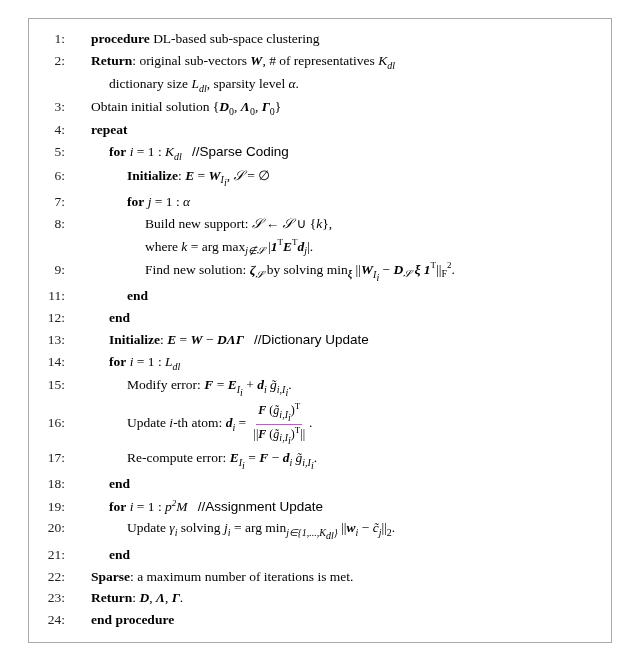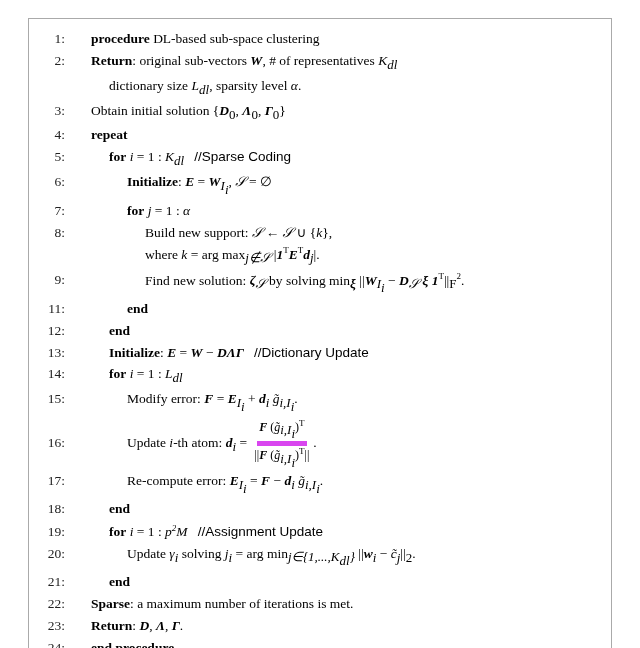--- a/index.html
+++ b/index.html
@@ -37,32 +37,32 @@
       margin-left: 20px;
     }
     .bold { font-weight: bold; }
     .indent1 { padding-left: 18px; }
     .indent2 { padding-left: 36px; }
     .indent3 { padding-left: 54px; }
     .math {
       font-style: italic;
     }
     sup { font-size: 9px; vertical-align: super; }
-    sub { font-size: 13px; vertical-align: sub; }
+    sub { font-size: 10px; vertical-align: sub; }
     .comment { font-family: Liberation Sans, sans-serif; font-style: normal; }
     .frac {
       display: inline-flex;
       flex-direction: column;
       align-items: center;
       vertical-align: middle;
       font-size: 12px;
       line-height: 1.2;
       margin: 0 2px;
     }
-    .frac-num { border-bottom: 5px solid #d946ef; padding: 0 2px; text-align: center; }
+    .frac-num { border-bottom: 1px solid #d946ef; padding: 0 2px; text-align: center; }
     .frac-den { padding: 0 2px; text-align: right; }
   </style>
 </head>
 <body>
 
 <div class="algorithm-box">
 
   <div class="line">
     <span class="line-num">1:</span>
     <span class="line-content">

